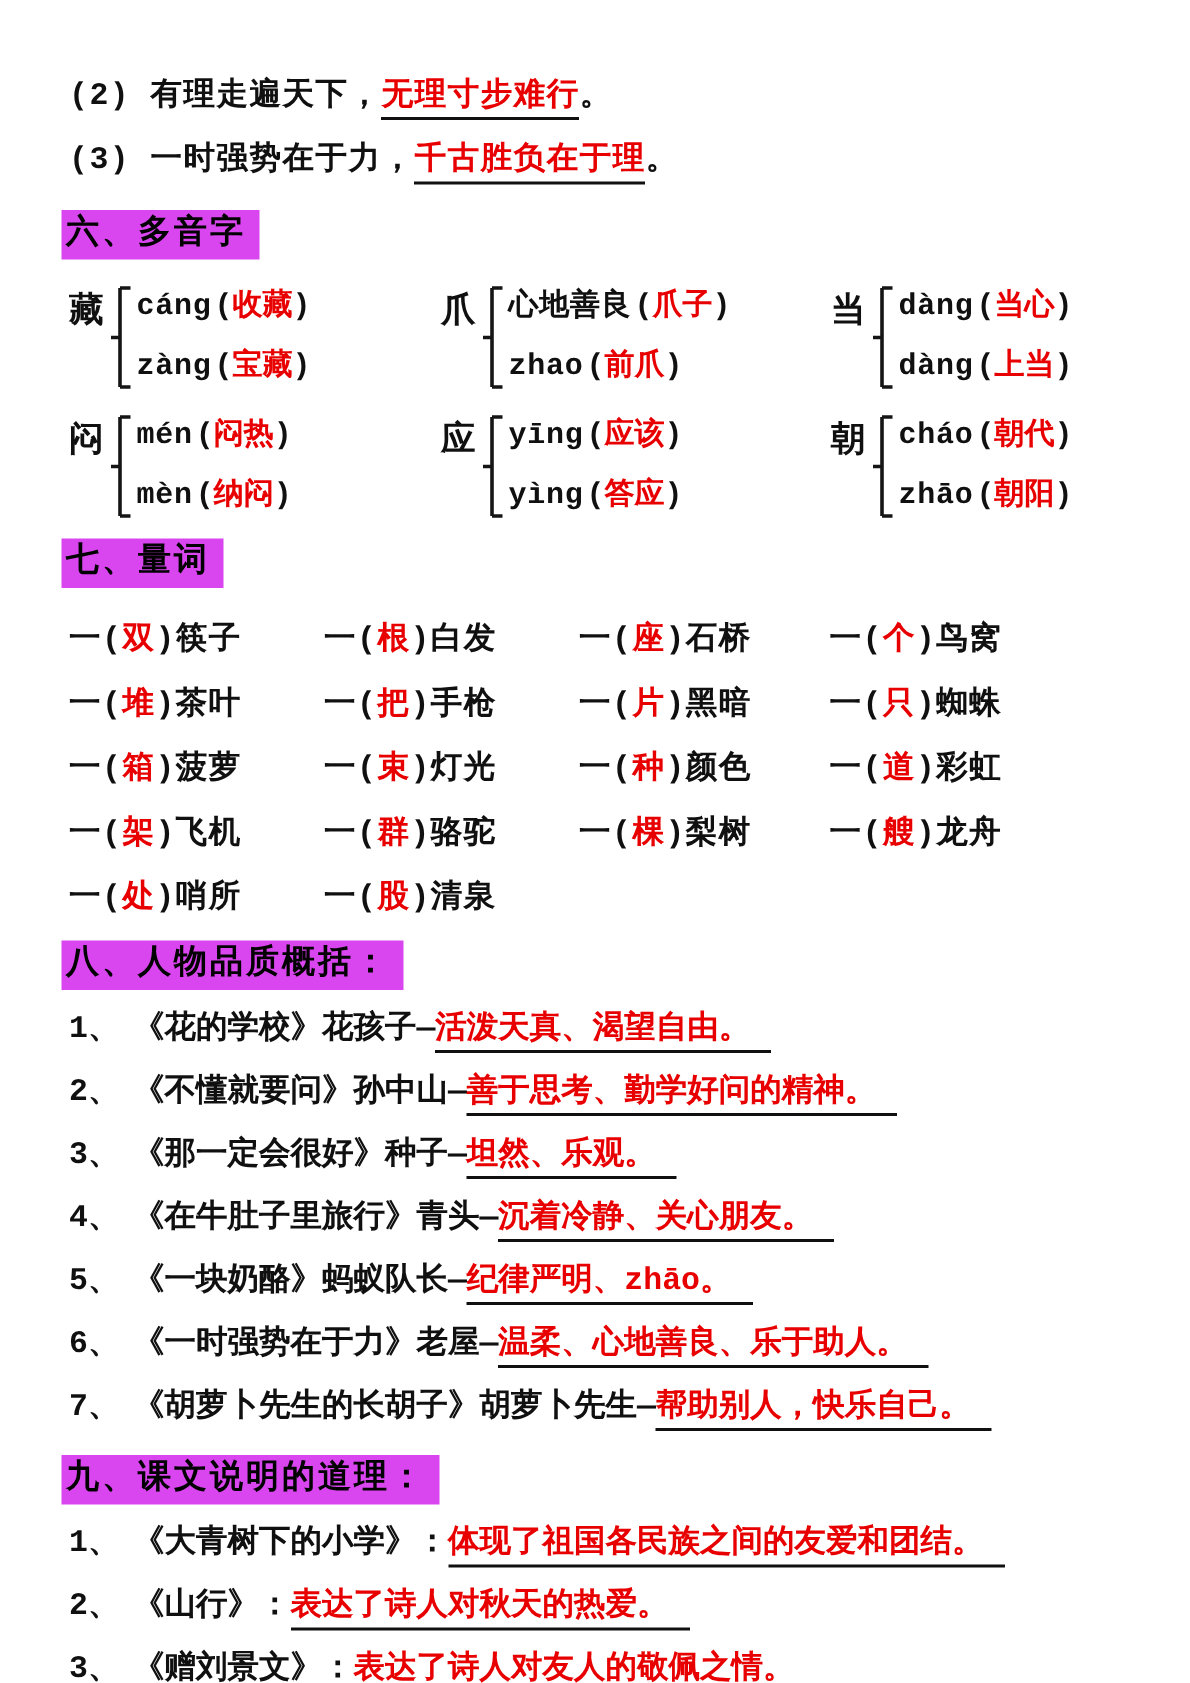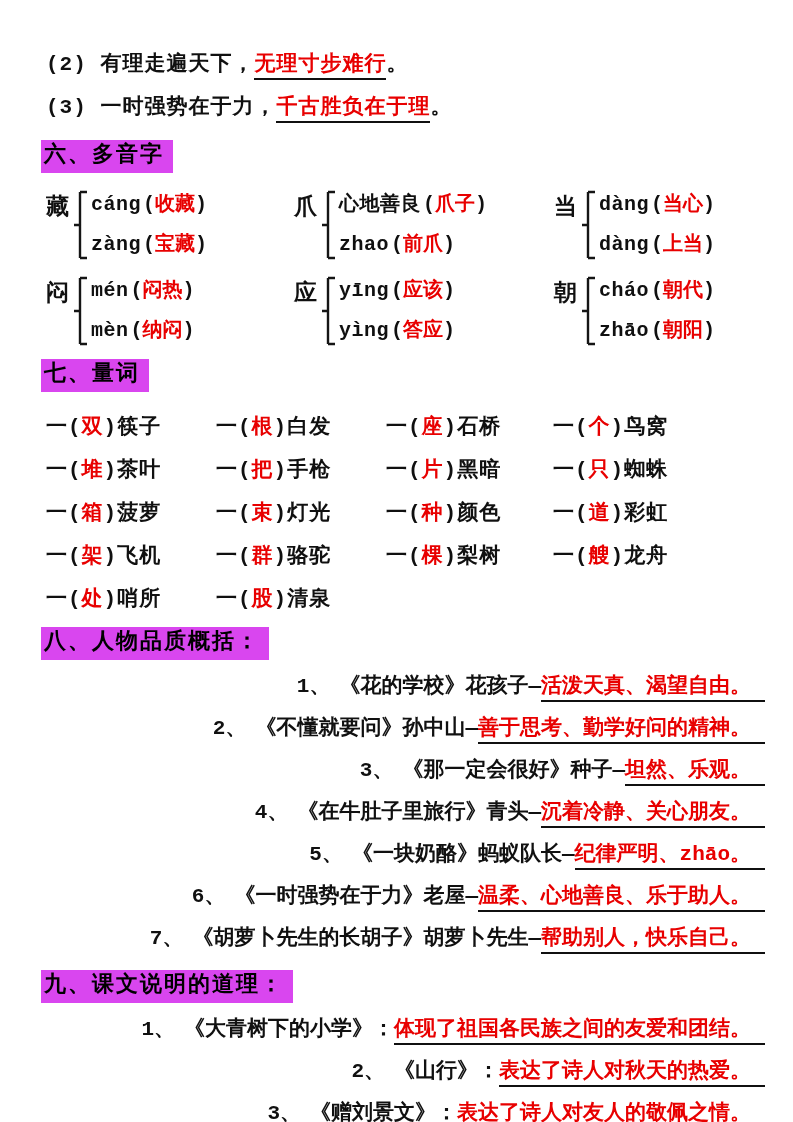--- a/index.html
+++ b/index.html
@@ -43,21 +43,21 @@
   .p-line{height:40px;line-height:40px;font-size:20px;white-space:nowrap;}
   .pinyin{margin-right:2px;letter-spacing:0.5px;}
 
   .quant-grid{
     display:grid;
     grid-template-columns:170px 170px 167px auto;
     margin:4px 0 4px 0;
   }
   .q-item{height:43px;line-height:43px;letter-spacing:1px;white-space:nowrap;}
 
-  .list{margin:4px 0 2px 0;text-align:right;}
+  .list{margin:4px 0 2px 0;}
   .li{line-height:25px;margin-bottom:17px;white-space:nowrap;}
   .li .num{margin-right:9px;}
 </style>
 </head>
 <body>
 
 <div class="page">
 
   <div>
 

